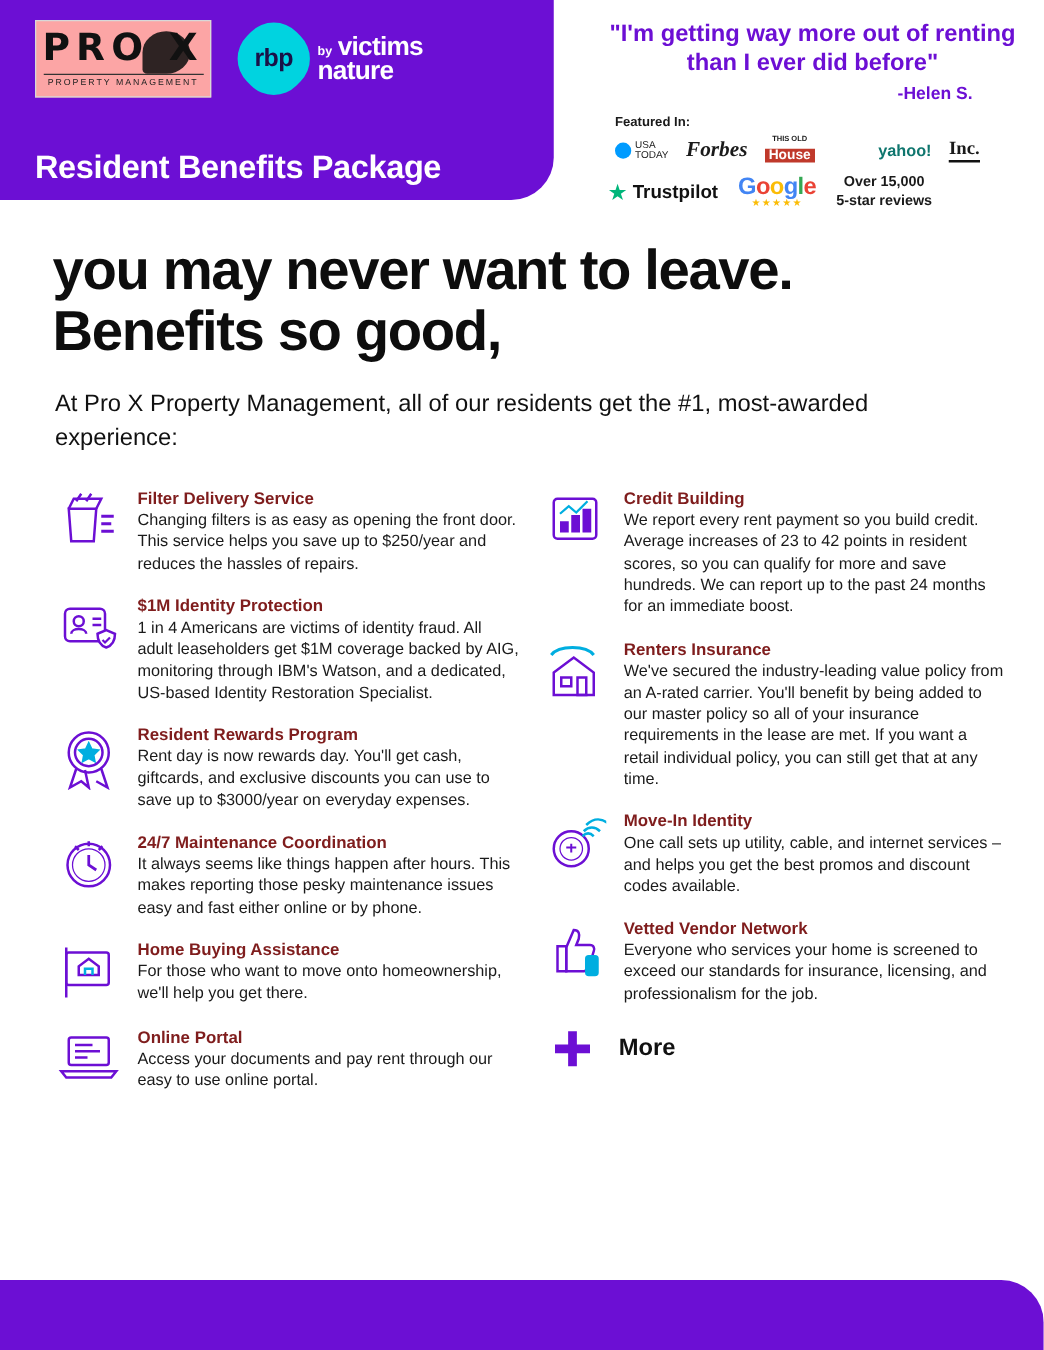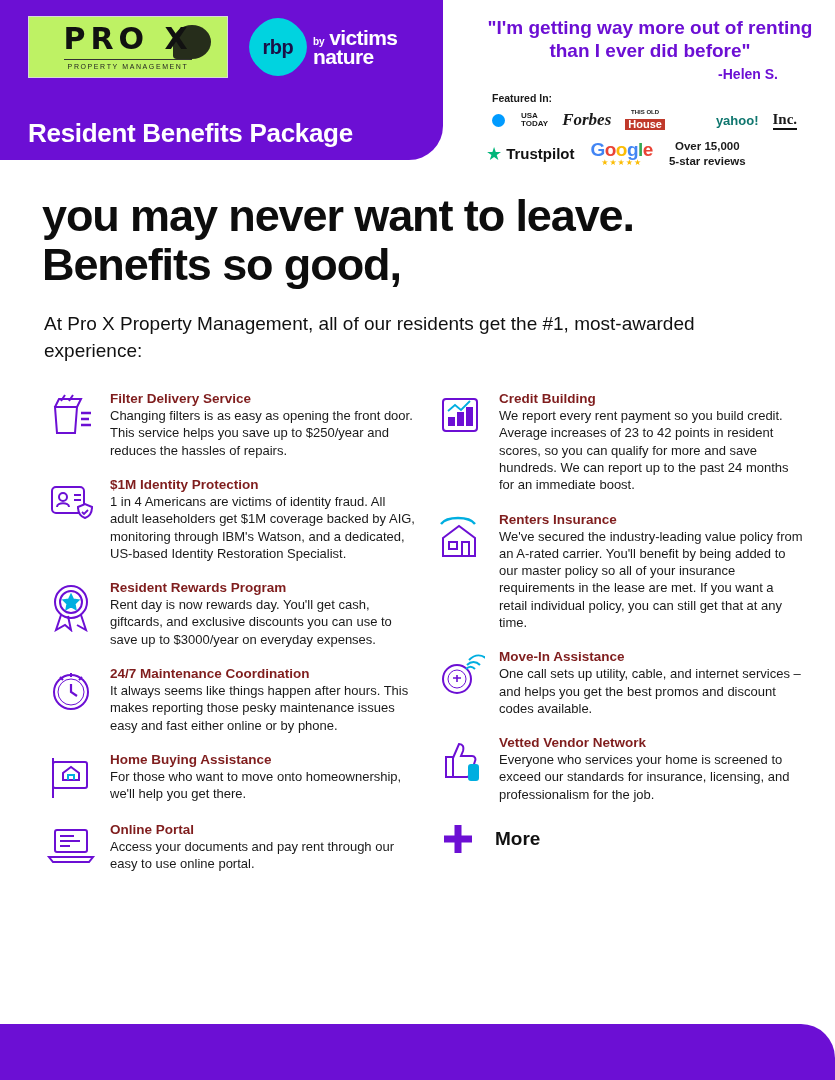--- a/index.html
+++ b/index.html
@@ -28,23 +28,23 @@
     border-bottom-right-radius: 34px;
   }
   .logo-row {
     position: absolute;
     left: 28px; top: 16px;
     display: flex;
     align-items: center;
     gap: 22px;
   }
   .prox-logo {
-    width: 200px;
+    width: 141px;
     height: 62px;
-    background: #bef264;
+    background: #fca5a5;
     border: 1px solid #d8d8d8;
     display: flex;
     flex-direction: column;
     align-items: center;
     justify-content: center;
     position: relative;
   }
   .prox-word {
     font-family: "DejaVu Sans", sans-serif;
     font-weight: bold;
@@ -160,21 +160,21 @@
     gap: 14px;
     margin-top: 5px;
     padding-left: 12px;
   }
   .usatoday {
     display: flex; align-items: center; gap: 3px;
   }
   .usatoday .dot {
     width: 13px; height: 13px; border-radius: 50%; background: #009bff;
   }
-  .usatoday .txt { font-size: 8px; font-weight: bold; line-height: 1; margin-left: 13px; }
+  .usatoday .txt { font-size: 8px; font-weight: normal; line-height: 1; }
   .forbes { font-family: "Liberation Serif", serif; font-size: 17px; font-weight: bold; font-style: italic; }
   .thishouse {
     text-align: center; line-height: 1;
   }
   .thishouse .t1 { font-size: 6px; font-weight: bold; }
   .thishouse .t2 { font-size: 11px; font-weight: bold; background: #c0392b; color: #fff; padding: 0 3px; display: inline-block; }
   .yahoo { font-size: 13px; font-weight: bold; color: #0f766e; margin-left: 37px; }
   .inc { font-family: "Liberation Serif", serif; font-size: 15px; font-weight: bold; border-bottom: 2px solid #111; }
 
   .review-row {
@@ -472,21 +472,21 @@
       <div class="b-icon">
         <svg width="50" height="48" viewBox="0 0 50 48" fill="none" stroke="#6c0fd4" stroke-width="2">
           <circle cx="22" cy="28" r="14"></circle>
           <circle cx="22" cy="28" r="9" stroke-width="1"></circle>
           <path d="M18 27 h8 M22 24 v7" stroke-width="1.6"></path>
           <path d="M32 14 c4-4 9-4 13 0 M34 9 c6-6 13-6 19 0" stroke="#00aee0" stroke-width="2"></path>
           <path d="M31 18 c3-3 6-3 9 0" stroke="#00aee0" stroke-width="2"></path>
         </svg>
       </div>
       <div class="b-body">
-        <div class="b-title">Move-In Assistance</div>
+        <div class="b-title">Move-In Identity</div>
         <div class="b-desc">One call sets up utility, cable, and internet services – and helps you get the best promos and discount codes available.</div>
       </div>
     </div>
 
     <div class="benefit">
       <div class="b-icon">
         <svg width="48" height="46" viewBox="0 0 48 46" fill="none" stroke="#6c0fd4" stroke-width="2">
           <path d="M10 20 h7 v20 h-7 z"></path>
           <path d="M17 21 l6-14 c4 0 5 3 4 7 l-2 5 h11 c3 0 4 3 3 5 l-4 13 c-1 2-2 3-4 3 H17 z"></path>
           <rect x="33" y="28" width="9" height="15" rx="2" fill="#00aee0" stroke="#00aee0"></rect>

